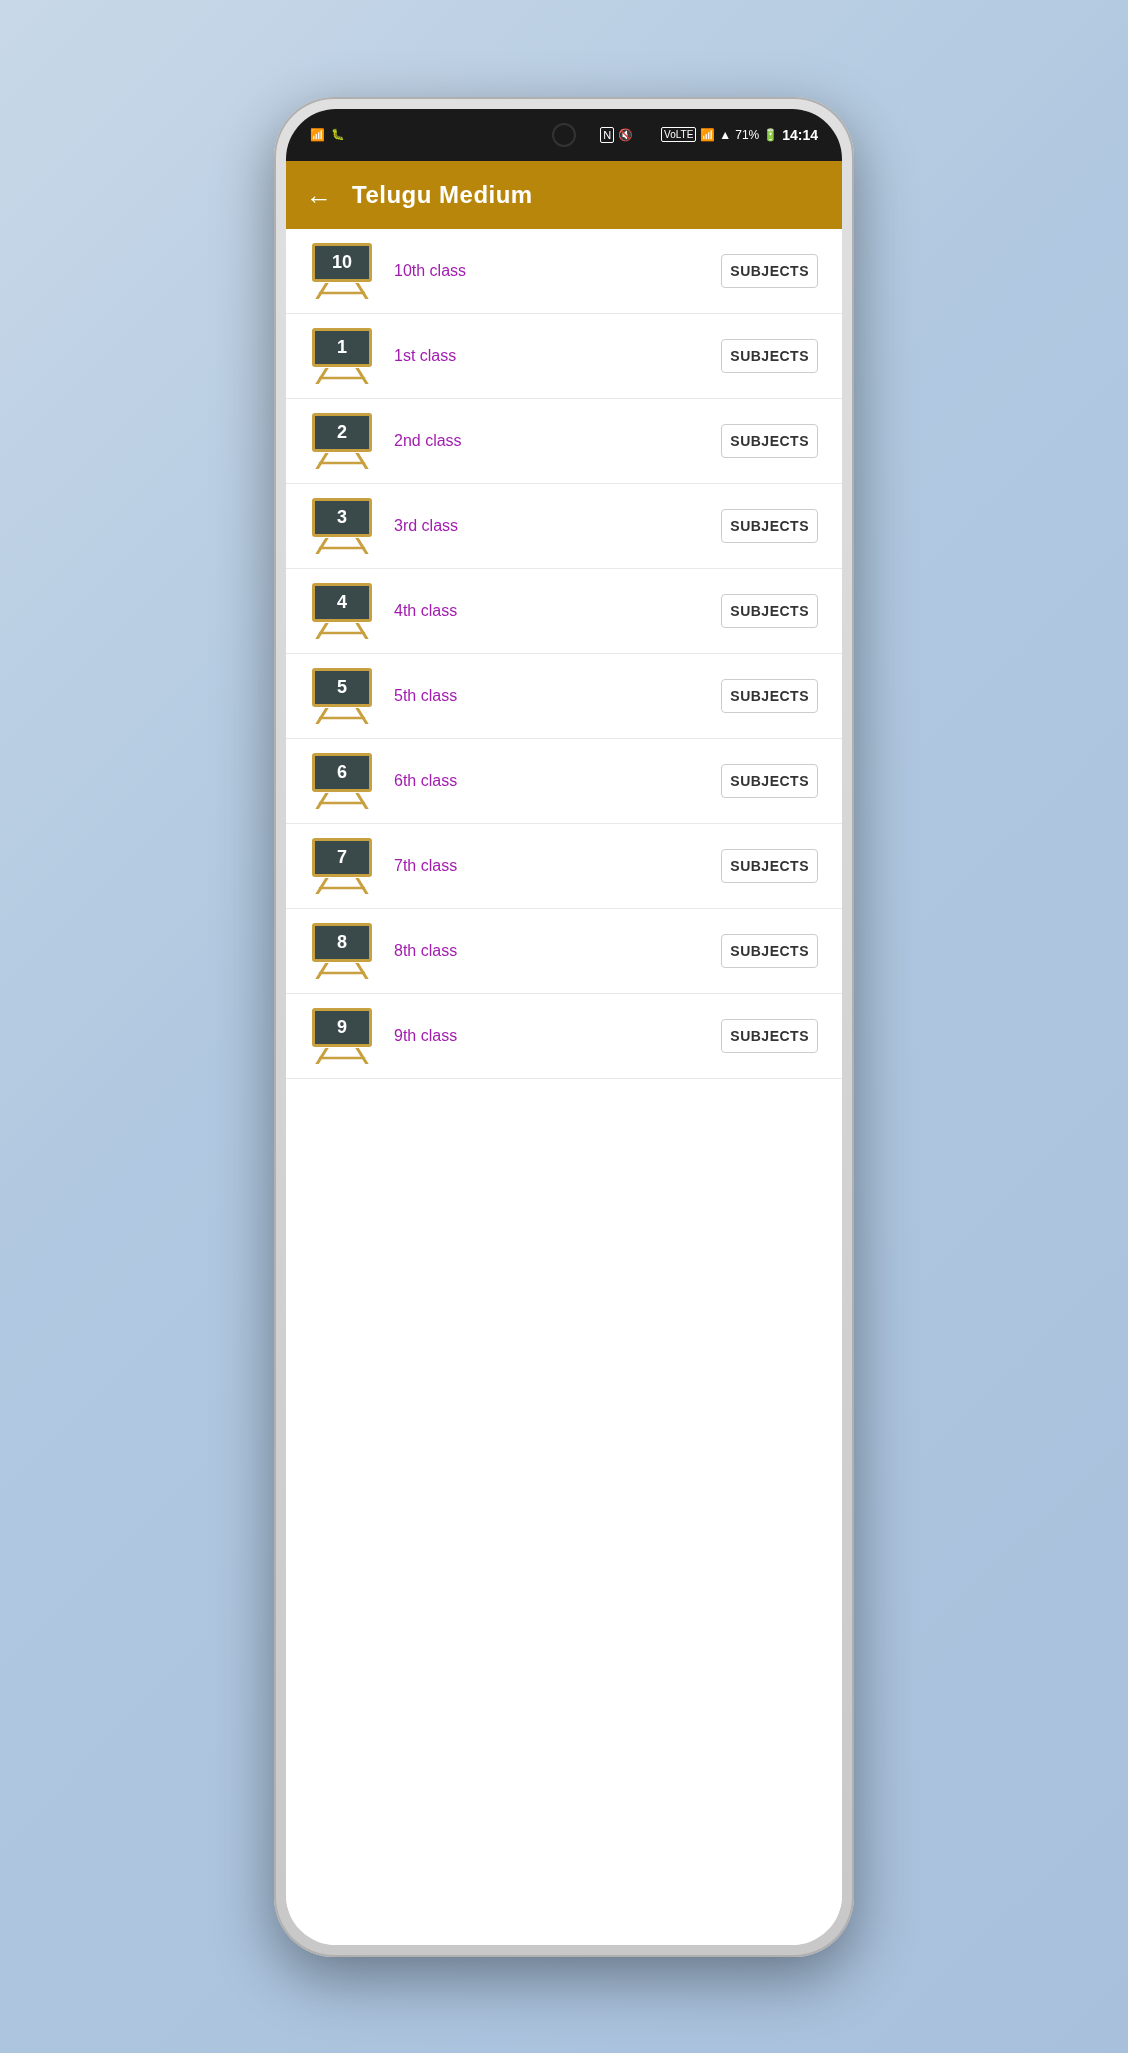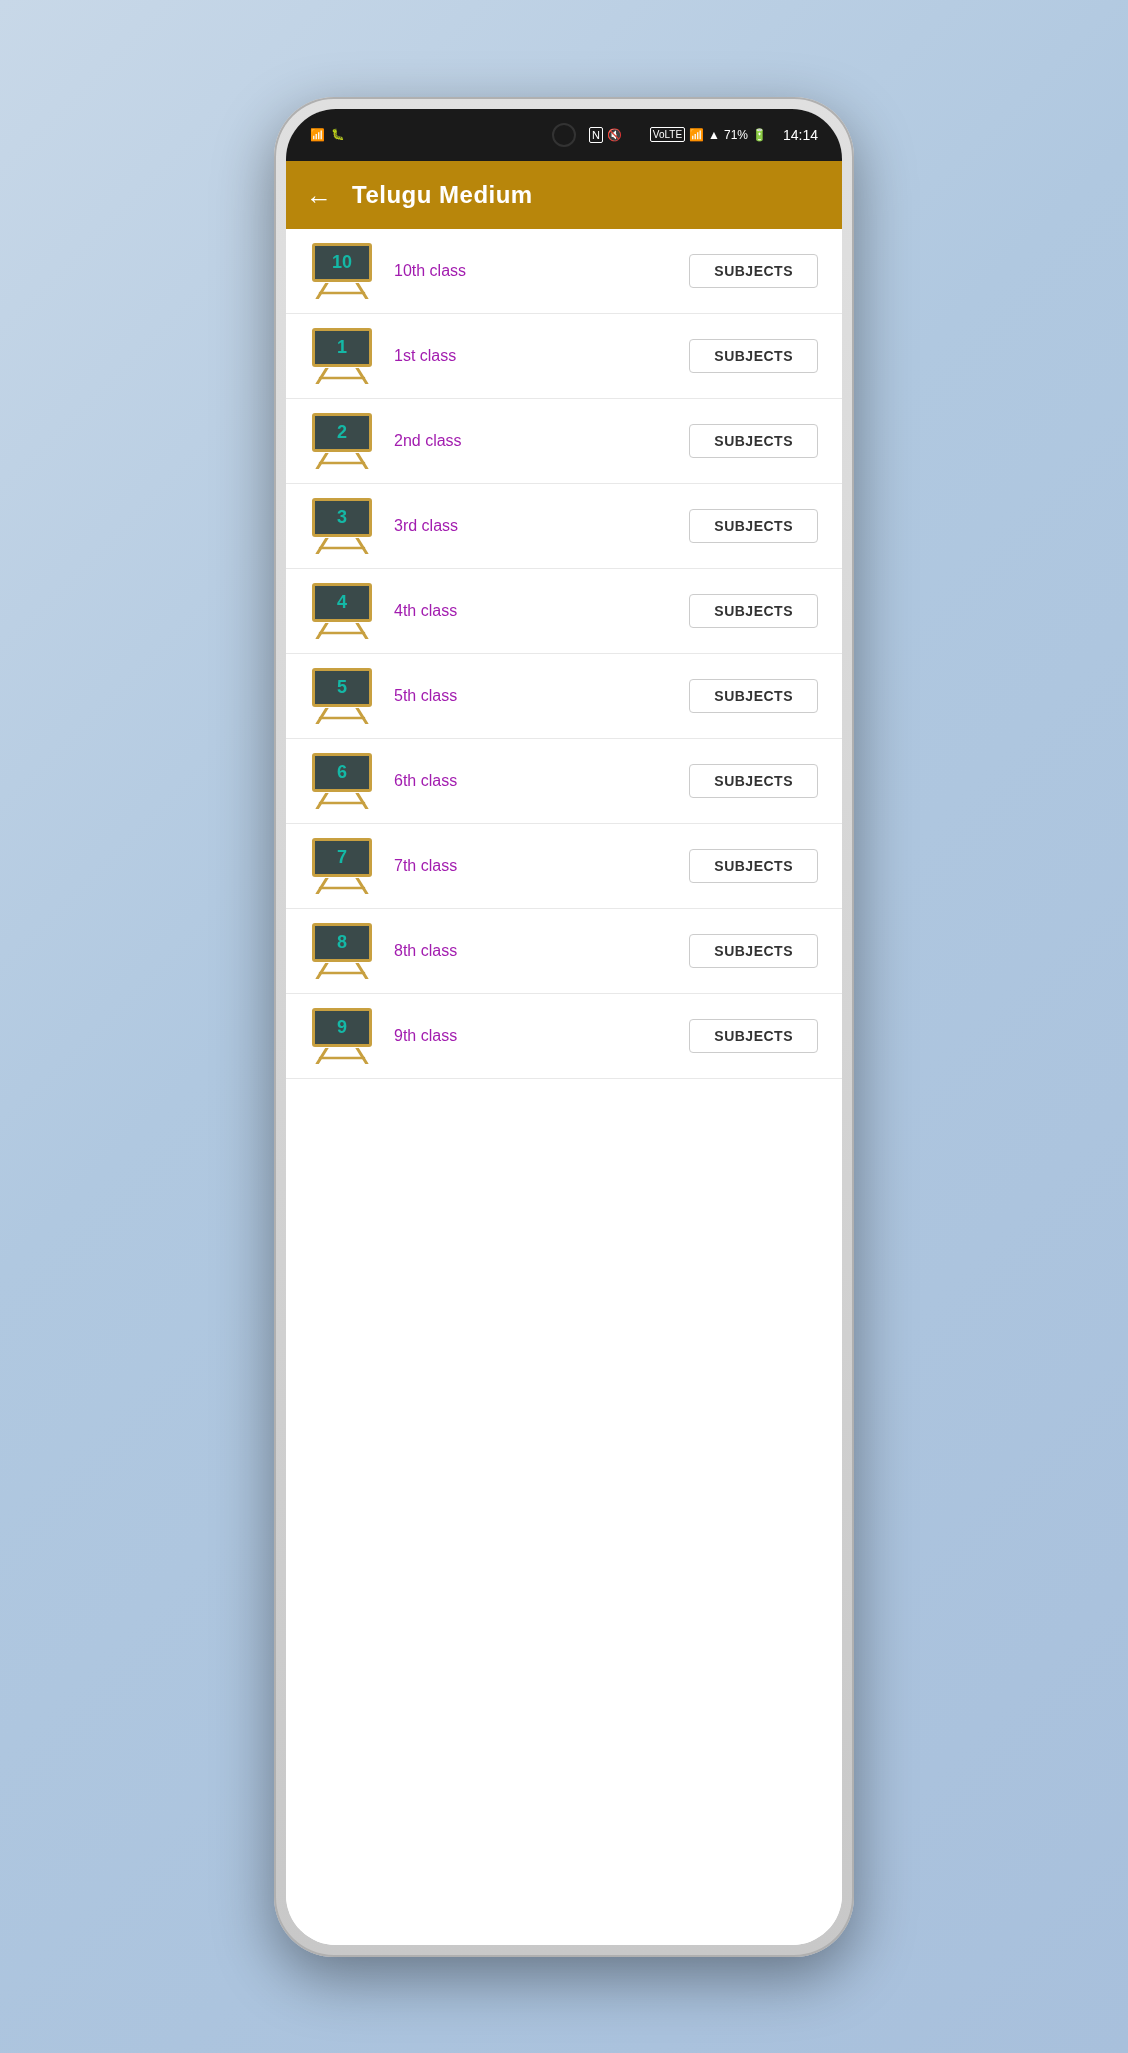--- a/index.html
+++ b/index.html
@@ -74,23 +74,22 @@
       color: #fff;
     }
 
     .status-icon {
       color: #fff;
       font-size: 12px;
     }
 
     .status-time {
       font-size: 14px;
-      font-weight: 400;
+      font-weight: 700;
       color: #fff;
-      margin-left: 12px;
     }
 
     
     .top-bar {
       background: #b8860b;
       height: 68px;
       display: flex;
       align-items: center;
       padding: 0 20px;
       flex-shrink: 0;
@@ -143,21 +142,21 @@
       background: #3a4a4a;
       border-radius: 3px;
       border: 3px solid #c8a040;
       display: flex;
       align-items: center;
       justify-content: center;
       position: relative;
     }
 
     .board-number {
-      color: #14b8a6;
+      color: #ffffff;
       font-size: 18px;
       font-weight: bold;
     }
 
     .board-legs {
       width: 100%;
       height: 16px;
       position: relative;
       margin-top: 1px;
     }
@@ -170,21 +169,21 @@
     .class-name {
       flex: 1;
       font-size: 16px;
       color: #a21caf;
       font-weight: 400;
     }
 
     .subjects-btn {
       border: 1.5px solid #ccc;
       background: #fff;
-      padding: 8px 24px;
+      padding: 8px 8px;
       font-size: 14px;
       font-weight: 600;
       color: #333;
       border-radius: 4px;
       cursor: pointer;
       letter-spacing: 0.5px;
       white-space: nowrap;
     }
   </style>
 </head>

